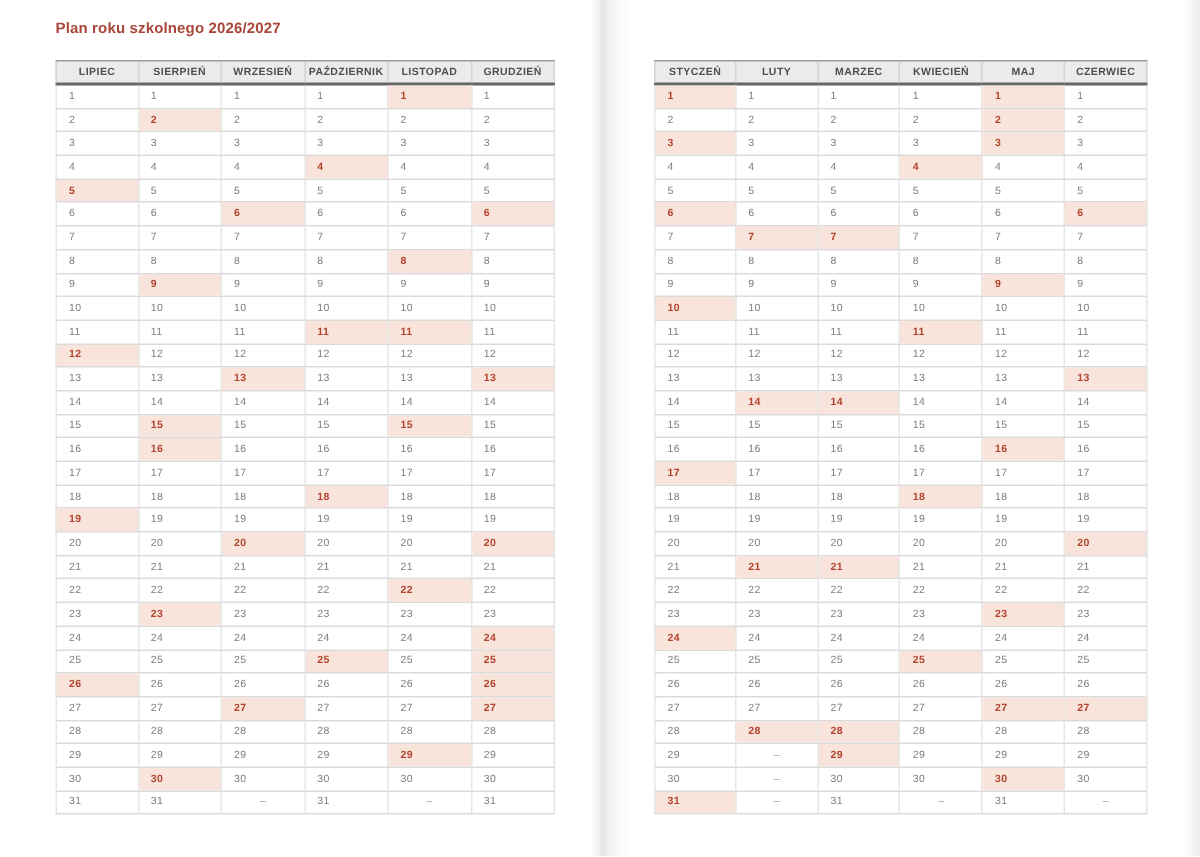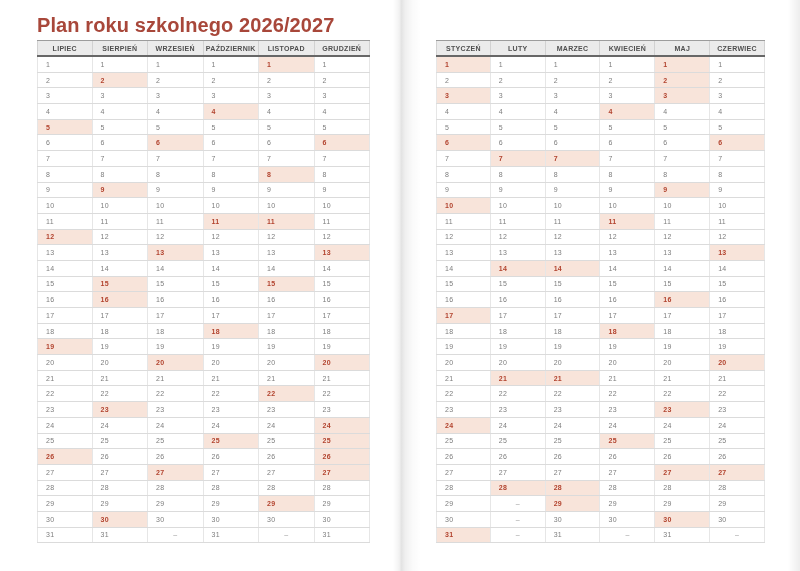--- a/index.html
+++ b/index.html
@@ -2,21 +2,21 @@
 <html><head>
 <meta charset="utf-8">
 <style>
   html,body{margin:0;padding:0;background:#ffffff;}
   .spread{
     position:relative;width:800px;height:571px;background:#ffffff;
     font-family:"Liberation Sans",sans-serif;overflow:hidden;
   }
   .title{
     position:absolute;left:37px;top:14px;margin:0;
-    font-size:20px;font-weight:700;color:#a8473a;letter-spacing:0.1px;
+    font-size:10px;font-weight:700;color:#a8473a;letter-spacing:0.1px;
   }
   .cal-table{position:absolute;top:40px;}
   .cal-table.left{left:37px;width:333px;}
   .cal-table.right{left:436px;width:329px;}
   .cal-header{
     display:grid;grid-template-columns:repeat(6,1fr);
     height:17px;box-sizing:border-box;background:#ebebeb;
     border-top:1px solid #9c9c9c;border-bottom:2px solid #676767;
   }
   .hcell{

